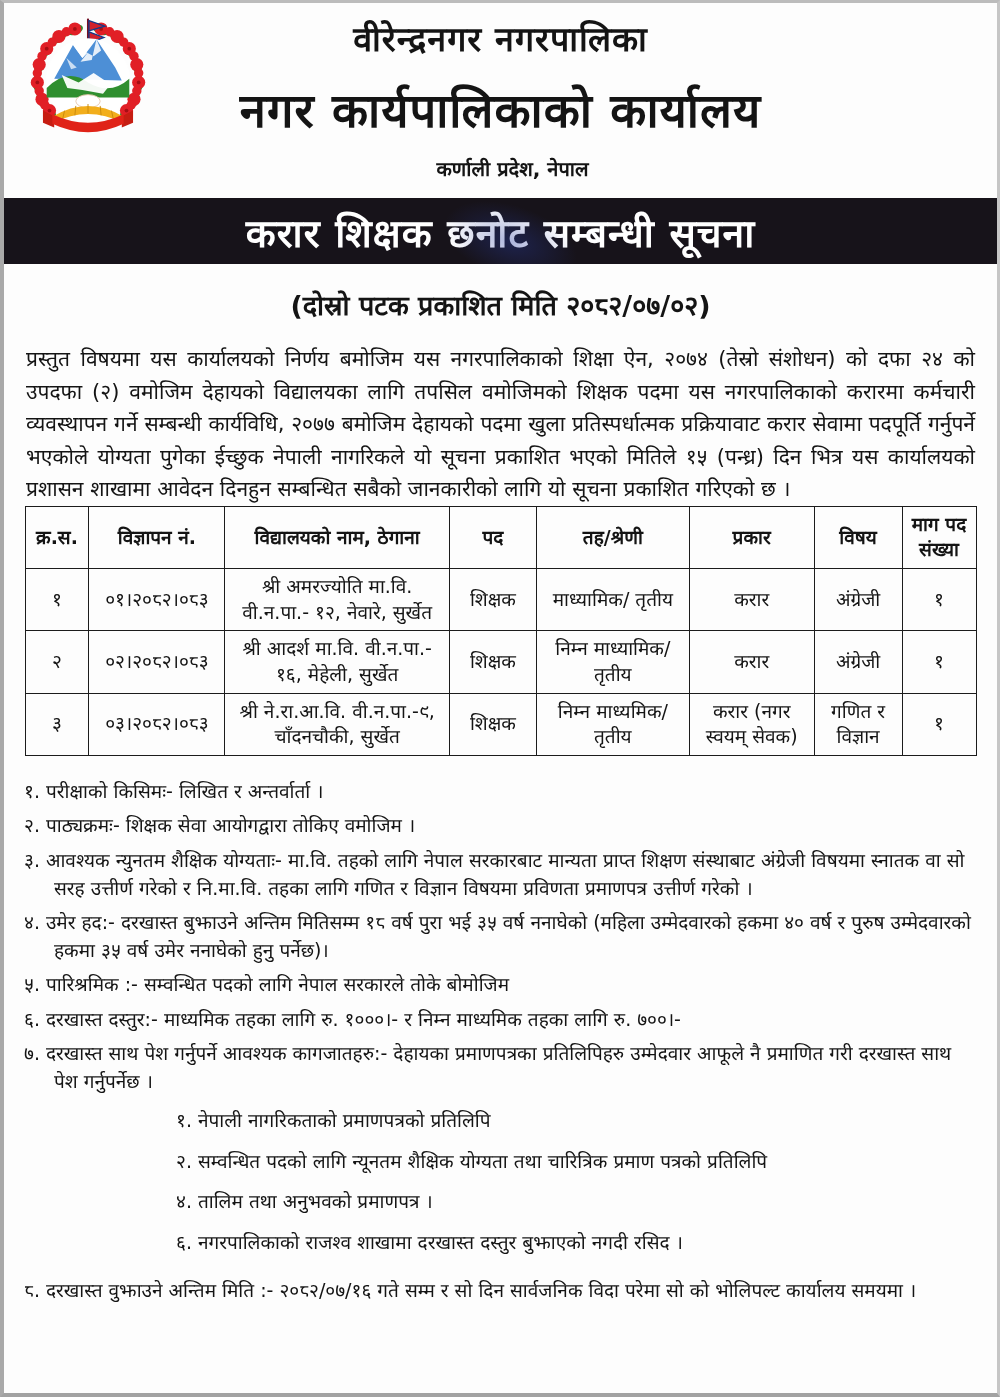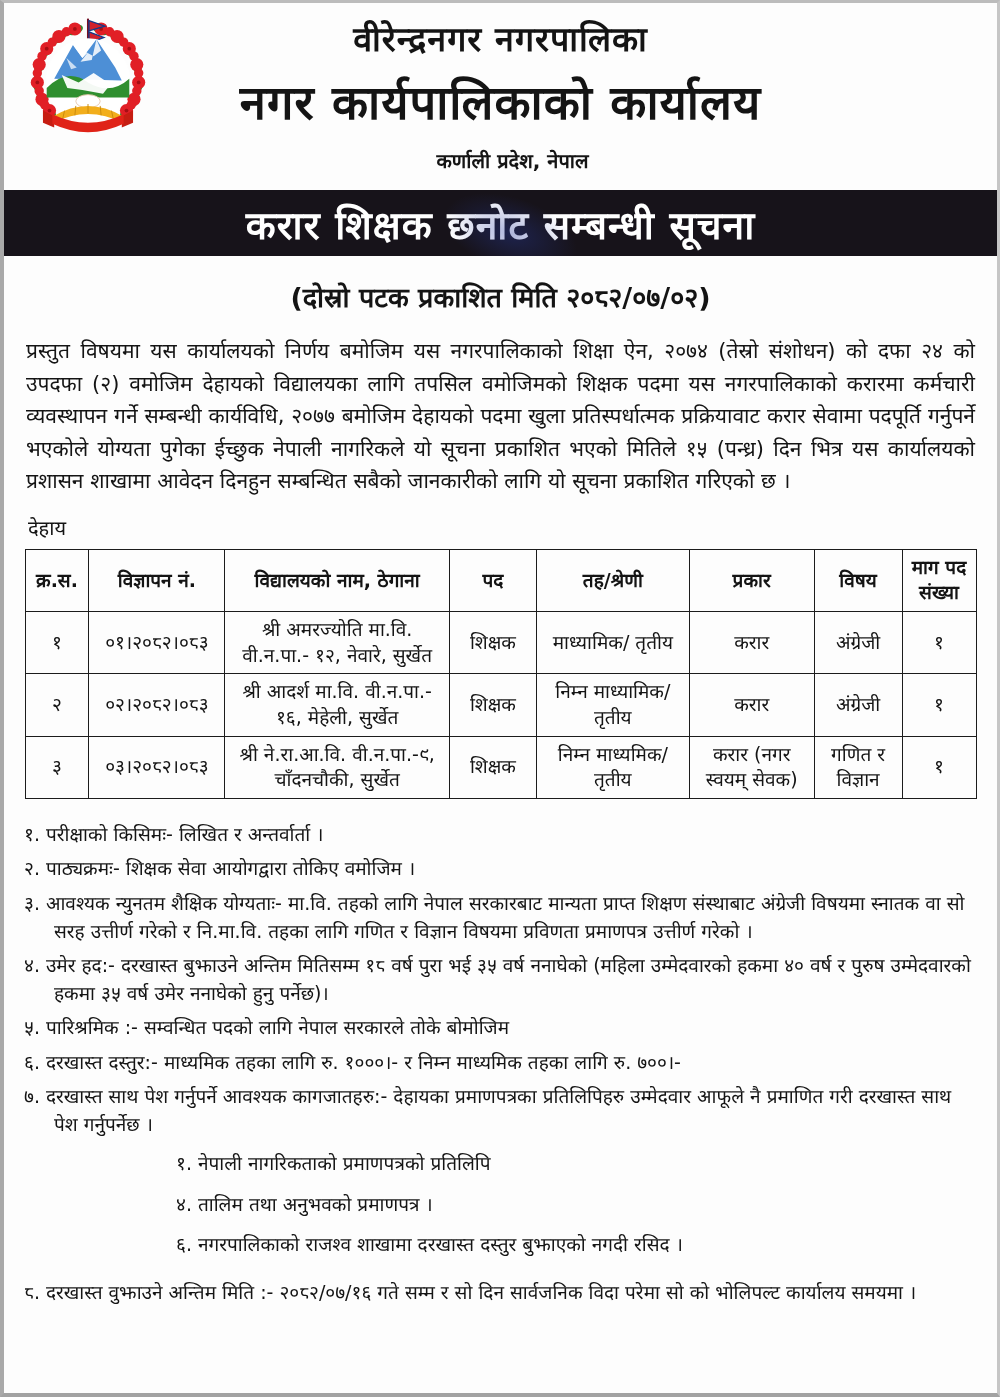--- a/index.html
+++ b/index.html
@@ -14,21 +14,21 @@
     border-left:4px solid #a9a9a9;
     border-right:3px solid #c6c6c6;
     border-top:3px solid #bcbcbc;
     border-bottom:4px solid #a2a2a2;
     overflow:hidden;
   }
   
   .header { position:relative; padding-top:12px; text-align:center; }
   .logo { position:absolute; left:18px; top:10px; width:132px; height:122px; }
   .municipality { font-size:34px; font-weight:bold; letter-spacing:1px;text-align:center; }
-  .office { font-size:47px; font-weight:bold; margin-top:8px; letter-spacing:1px; }
+  .office { font-size:47px; font-weight:bold; margin-top:16px; letter-spacing:1px; }
   .province { font-size:20px; font-weight:bold; margin-top:14px;padding-left:24px; }
   
   .banner {
     position:relative; margin-top:16px; width:100%; height:66px;
     background:#17131a; color:#ffffff;
     display:flex; align-items:center; justify-content:center;
     font-size:39px; font-weight:bold; letter-spacing:1px;
     overflow:hidden;
   }
   .banner::after {
@@ -166,21 +166,20 @@
   </div>
 
   <div class="banner">
     <span>करार शिक्षक छनोट सम्बन्धी सूचना</span>
   </div>
 
   <div class="pub-date">(दोस्रो पटक प्रकाशित मिति २०८२/०७/०२)</div>
 
   <p class="body-para">प्रस्तुत विषयमा यस कार्यालयको निर्णय बमोजिम यस नगरपालिकाको शिक्षा ऐन, २०७४ (तेस्रो संशोधन) को दफा २४ को उपदफा (२) वमोजिम देहायको विद्यालयका लागि तपसिल वमोजिमको शिक्षक पदमा यस नगरपालिकाको करारमा कर्मचारी व्यवस्थापन गर्ने सम्बन्धी कार्यविधि, २०७७ बमोजिम देहायको पदमा खुला प्रतिस्पर्धात्मक प्रक्रियावाट करार सेवामा पदपूर्ति गर्नुपर्ने भएकोले योग्यता पुगेका ईच्छुक नेपाली नागरिकले यो सूचना प्रकाशित भएको मितिले १५ (पन्ध्र) दिन भित्र यस कार्यालयको प्रशासन शाखामा आवेदन दिनहुन सम्बन्धित सबैको जानकारीको लागि यो सूचना प्रकाशित गरिएको छ ।</p>
 
-  <div class="dehaya">देहाय</div>
 
   <table class="vacancy">
     <colgroup>
       <col style="width:64px">
         <col style="width:136px">
         <col style="width:225px">
         <col style="width:87px">
       <col style="width:153px">
         <col style="width:125px">
         <col style="width:88px">
@@ -236,20 +235,21 @@
     <div class="term"><span class="tnum">१.</span><span>परीक्षाको किसिमः- लिखित र अन्तर्वार्ता ।</span></div>
     <div class="term"><span class="tnum">२.</span><span>पाठ्यक्रमः- शिक्षक सेवा आयोगद्वारा तोकिए वमोजिम ।</span></div>
     <div class="term"><span class="tnum">३.</span><span>आवश्यक न्युनतम शैक्षिक योग्यताः- मा.वि. तहको लागि नेपाल सरकारबाट मान्यता प्राप्त शिक्षण संस्थाबाट अंग्रेजी विषयमा स्नातक वा सो सरह उत्तीर्ण गरेको र नि.मा.वि. तहका लागि गणित र विज्ञान विषयमा प्रविणता प्रमाणपत्र उत्तीर्ण गरेको ।</span></div>
     <div class="term"><span class="tnum">४.</span><span>उमेर हद:- दरखास्त बुझाउने अन्तिम मितिसम्म १८ वर्ष पुरा भई ३५ वर्ष ननाघेको  (महिला उम्मेदवारको हकमा ४० वर्ष र पुरुष उम्मेदवारको हकमा ३५ वर्ष उमेर ननाघेको हुनु पर्नेछ)।</span></div>
     <div class="term"><span class="tnum">५.</span><span>पारिश्रमिक :- सम्वन्धित पदको लागि नेपाल सरकारले तोके बोमोजिम</span></div>
     <div class="term"><span class="tnum">६.</span><span>दरखास्त दस्तुर:-  माध्यमिक तहका लागि रु.  १०००।- र निम्न माध्यमिक तहका लागि रु. ७००।-</span></div>
     <div class="term"><span class="tnum">७.</span><span>दरखास्त साथ पेश गर्नुपर्ने आवश्यक कागजातहरु:- देहायका प्रमाणपत्रका प्रतिलिपिहरु उम्मेदवार  आफूले नै प्रमाणित गरी दरखास्त साथ पेश गर्नुपर्नेछ ।</span></div>
 
     <div class="doc-list">
       <div class="doc-item"><span class="tnum">१.</span><span>नेपाली नागरिकताको प्रमाणपत्रको प्रतिलिपि</span></div>
+      <div class="doc-item"><span class="tnum">२.</span><span>सम्वन्धित पदको लागि न्यूनतम शैक्षिक योग्यता तथा चारित्रिक प्रमाण पत्रको प्रतिलिपि</span></div>
       <div class="doc-item"><span class="tnum">४.</span><span>तालिम तथा अनुभवको प्रमाणपत्र ।</span></div>
       <div class="doc-item"><span class="tnum">६.</span><span>नगरपालिकाको राजश्व शाखामा दरखास्त दस्तुर बुझाएको नगदी रसिद ।</span></div>
     </div>
 
     <div class="after-list">
       <div class="term"><span class="tnum">८.</span><span>दरखास्त वुझाउने अन्तिम मिति :- २०८२/०७/१६ गते सम्म र सो दिन सार्वजनिक विदा परेमा सो को भोलिपल्ट कार्यालय समयमा ।</span></div>
 
     </div>
   </div>
 

